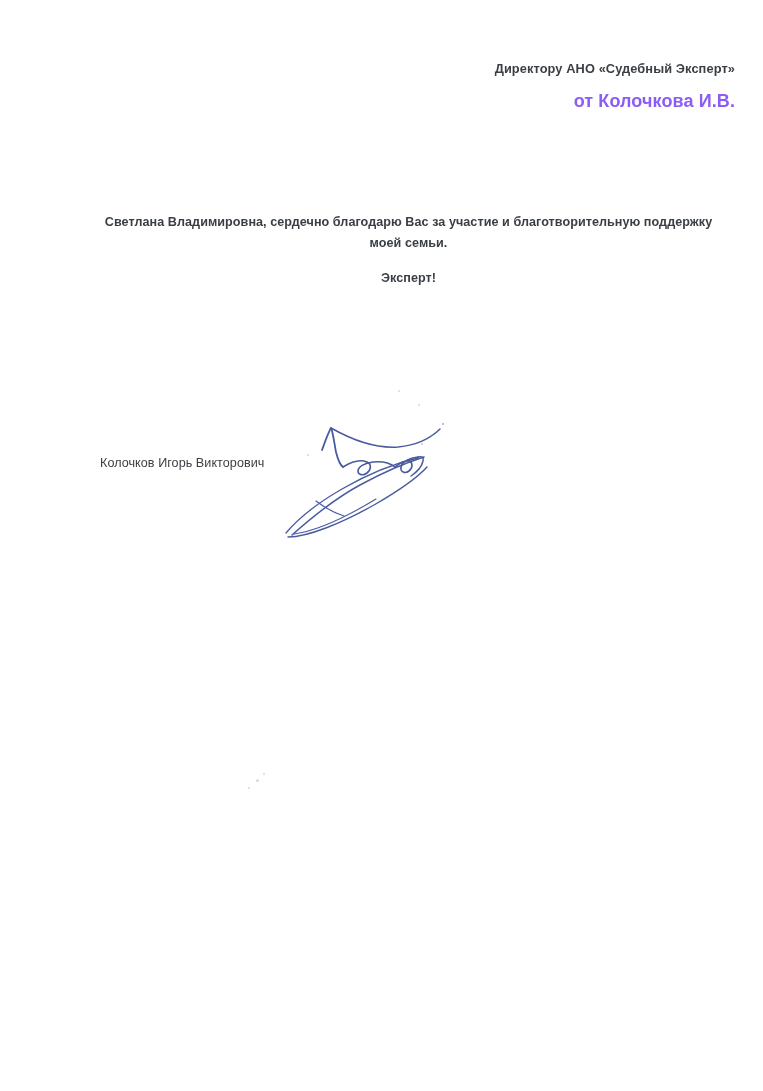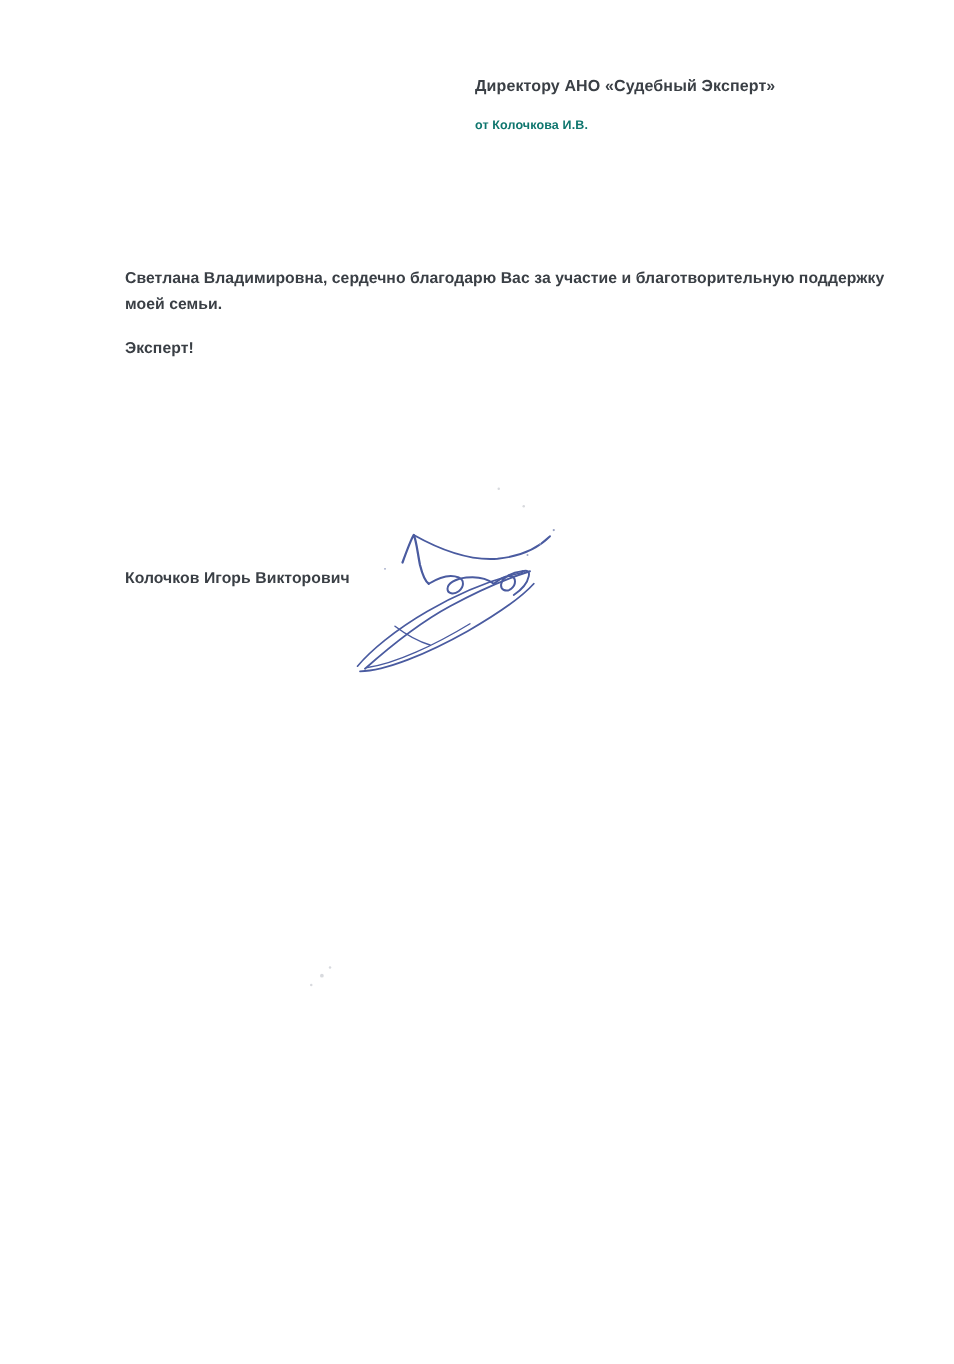--- a/index.html
+++ b/index.html
@@ -17,69 +17,69 @@
     background: #ffffff;
     overflow: hidden;
   }
 
   
   .addressee {
     position: absolute;
     top: 60px;
     left: 380px;
     width: 355px;
-    text-align: left;
+    text-align: right;
   }
   .addressee-line-1 {
     font-size: 12.8px;
     font-weight: bold;
     color: #3a3f45;
     letter-spacing: 0.1px;
     line-height: 18px;
   }
   .addressee-line-2 {
     margin-top: 14px;
-    font-size: 10px;
+    font-size: 18px;
     font-weight: bold;
-    color: #0f766e;
+    color: #8b5cf6;
     letter-spacing: 0.1px;
     line-height: 18px;
   }
 
   
   .body-block {
     position: absolute;
     top: 212px;
     left: 100px;
     width: 617px;
   }
   .para {
     font-size: 12.6px;
     font-weight: bold;
     color: #3a3f45;
     line-height: 20.5px;
     margin: 0 0 15px 0;
-    text-align: left;
+    text-align: center;
     letter-spacing: 0.05px;
   }
   .para:last-child {
     margin-bottom: 0;
   }
 
   
   .sign-row {
     position: absolute;
     top: 453px;
     left: 100px;
     width: 620px;
     height: 20px;
   }
   .sign-name {
     font-size: 12.6px;
-    font-weight: bold;
+    font-weight: normal;
     color: #3a3f45;
     letter-spacing: 0.05px;
     line-height: 18px;
     margin-top: 17px;
   }
 
   
   .signature {
     position: absolute;
     top: 415px;

